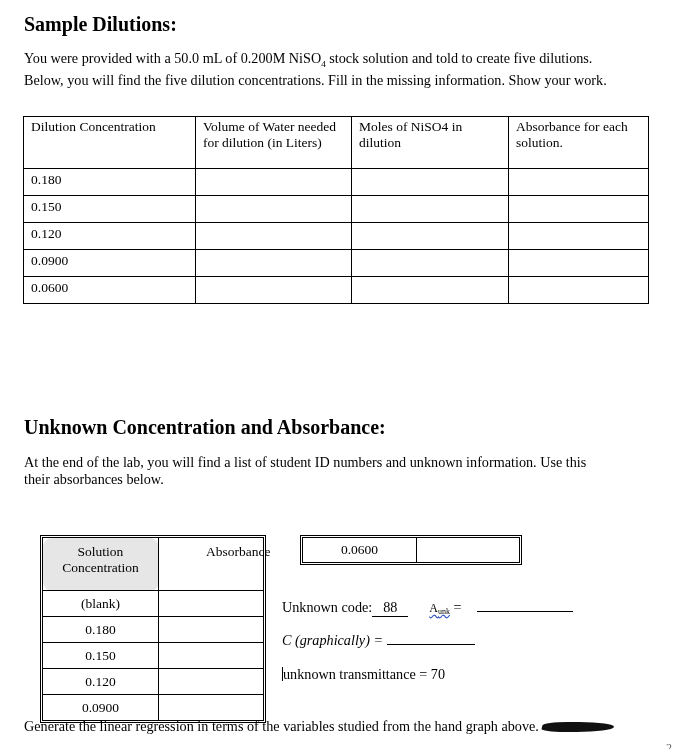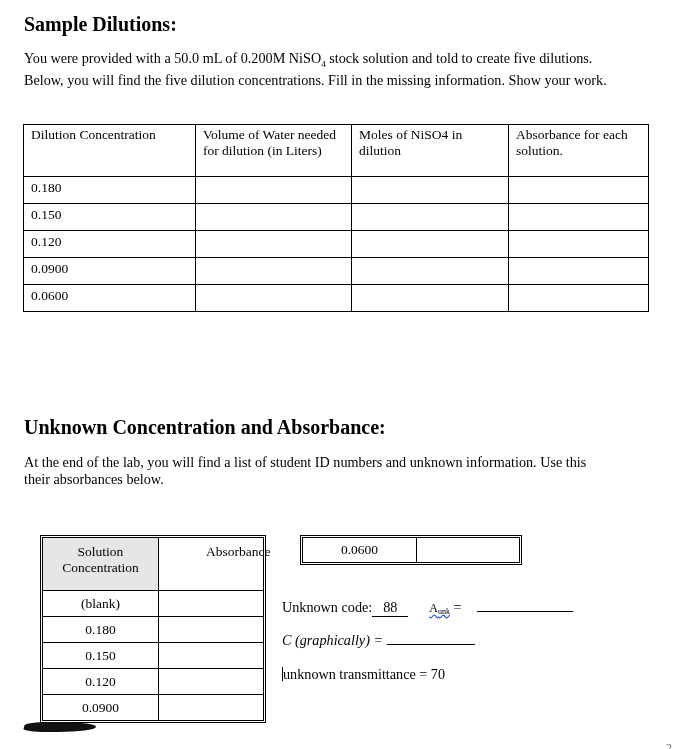--- a/index.html
+++ b/index.html
@@ -8,40 +8,40 @@
       font-family: "Liberation Serif", "DejaVu Serif", serif;
       color: #000; font-size: 14.2px; line-height: 16.5px;
     }
     .abs { position: absolute; }
     .heading { font-weight: bold; font-size: 20px; }
     .para { left: 24px; width: 640px; }
 
     
     table.dil {
       position: absolute; left: 23px; top: 116px; width: 625px;
-      border-collapse: collapse; table-layout: fixed; margin-top: 8px;
+      border-collapse: collapse; table-layout: fixed;
     }
     table.dil td {
       border: 1px solid #000; vertical-align: top; padding: 2px 7px 0 7px;
       font-size: 13.5px; line-height: 16px;
     }
     table.dil tr.hdr td { height: 49px; }
     table.dil tr.row td { height: 23px; padding-top: 3px; }
 
     
     .abs-table-wrap {
       position: absolute; left: 40px; top: 535px; width: 220px;
       border: 3px double #000;
     }
     table.abt { border-collapse: collapse; width: 100%; table-layout: fixed; }
     table.abt td {
       border: 1px solid #000; text-align: center; font-size: 13.5px; line-height: 16px;
       padding: 0;
     }
-    table.abt tr:first-child td { border-top: none; }
+    table.abt tr:first-child td { border-top: none; border-radius: 9px; }
     table.abt td:first-child { border-left: none; width: 115px; }
     table.abt td:last-child { border-right: none; padding-left: 47px; }
     table.abt tr.h td { background: #e6e6e6; height: 46px; vertical-align: top; padding-top: 6px; }
     table.abt tr.h td.blankhdr { background: #ffffff; }
     table.abt tr.r td { height: 25px; vertical-align: middle; }
     table.abt tr.last td { border-bottom: none; }
 
     
     .cont-wrap {
       position: absolute; left: 300px; top: 535px; width: 216px; height: 24px;
@@ -173,16 +173,17 @@
 <div class="abs" style="left:282px; top:632px; white-space:nowrap;font-style:italic;">
   <span>C (graphically) =</span>
   <span class="fill-line" style="width:88px; height:12px;"></span>
 </div>
 
 <div class="abs" style="left:282px; top:666px; white-space:nowrap;">
   <span class="cursor"></span><span>unknown transmittance = 70</span>
 </div>
 
 <div class="abs" style="left:24px; top:718px; white-space:nowrap;">
+  <span>Generate the linear regression in terms of the variables studied from the hand graph above.</span>
   <span class="scribble"></span>
 </div>
 
 <div class="abs page-num">2</div>
 
 </body></html>

